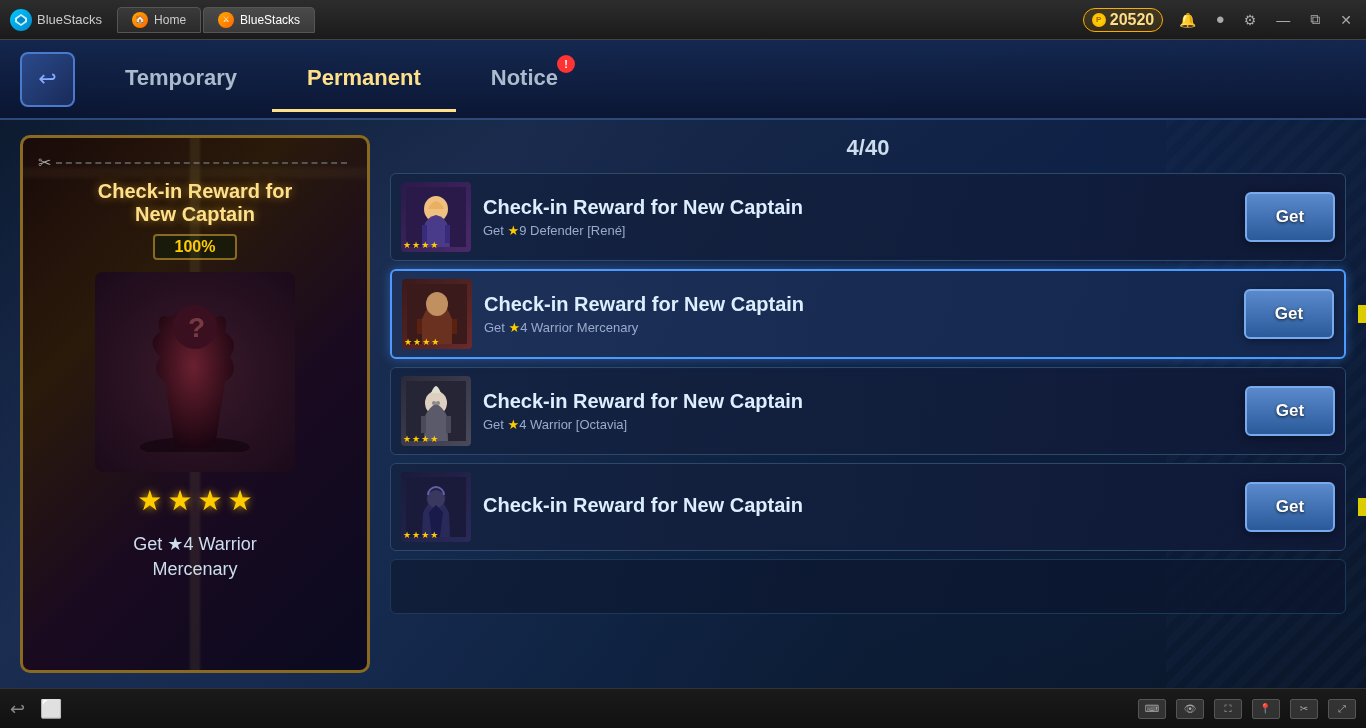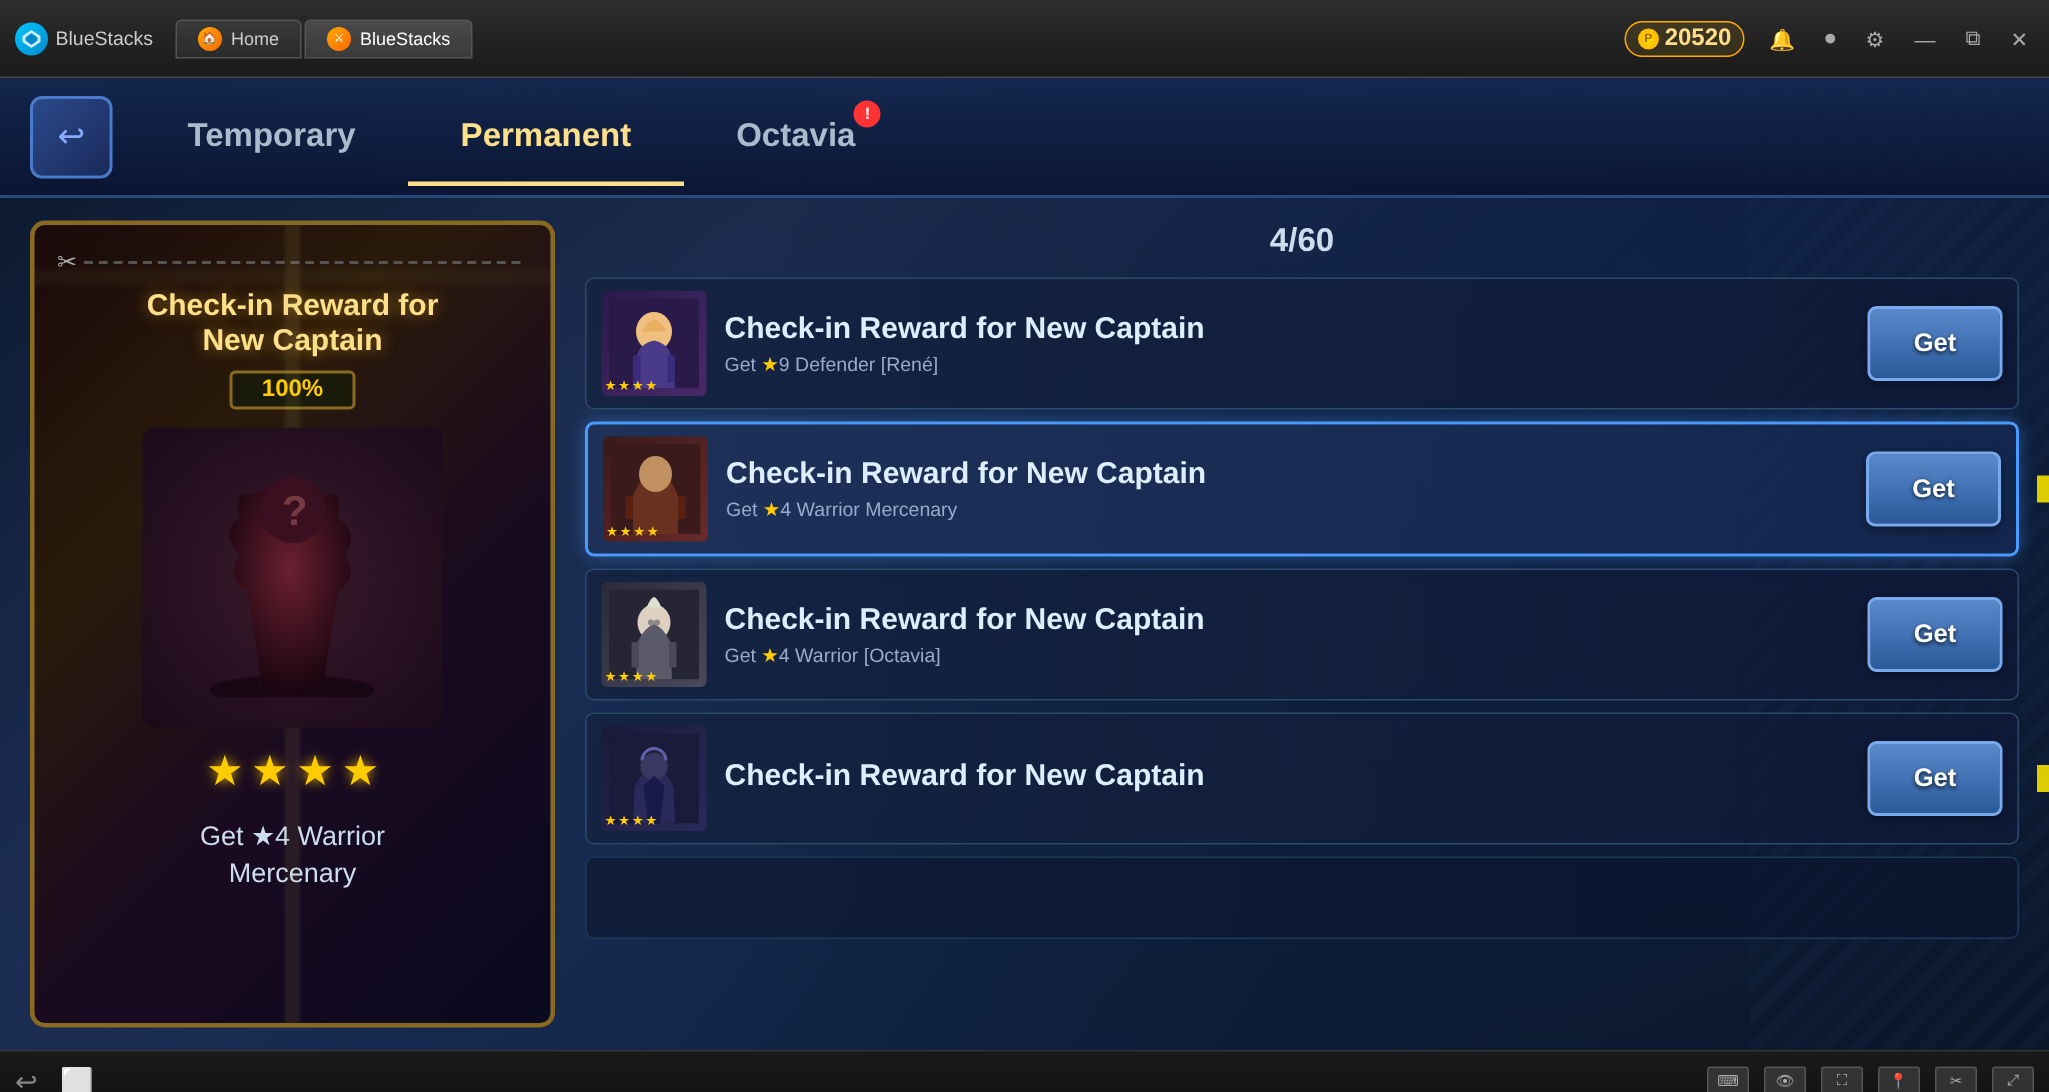--- a/index.html
+++ b/index.html
@@ -6,21 +6,21 @@
     body {
       width: 1366px;
       height: 728px;
       overflow: hidden;
       font-family: Arial, sans-serif;
       background: #1a1a2e;
     }
 
     
     .title-bar {
-      height: 52px;
+      height: 40px;
       background: linear-gradient(to bottom, #2d2d2d, #1a1a1a);
       display: flex;
       align-items: center;
       justify-content: space-between;
       padding: 0 10px;
       border-bottom: 1px solid #444;
     }
     .title-bar-left {
       display: flex;
       align-items: center;
@@ -511,21 +511,21 @@
     <div class="back-btn">
       <span>↩</span>
     </div>
     <div class="nav-tab">
       <span>Temporary</span>
     </div>
     <div class="nav-tab active">
       <span>Permanent</span>
     </div>
     <div class="nav-tab notice">
-      <span>Octavia</span>
+      <span>Notice</span>
       <div class="notice-badge">!</div>
     </div>
   </div>
 
   <div class="content-area">
 
     <div class="reward-card">
       <div class="scissors-line">
         <span class="scissors-icon">✂</span>
         <div class="dashed-line"></div>
@@ -561,21 +561,21 @@
         <span class="star">★</span>
         <span class="star">★</span>
       </div>
       <div class="reward-description">
         <span>Get ★4 Warrior</span><br>
         <span>Mercenary</span>
       </div>
     </div>
 
     <div class="right-panel">
-      <div class="progress-counter">4/60</div>
+      <div class="progress-counter">4/40</div>
 
       <div class="reward-list">
 
         <div class="reward-item">
           <div class="item-thumb thumb-1">
             <div class="thumb-inner">
               <svg width="60" height="60" viewBox="0 0 60 60">
                 <rect width="60" height="60" fill="#2a1a4a"></rect>
                 <ellipse cx="30" cy="22" rx="12" ry="13" fill="#f0c080"></ellipse>
                 <path d="M18 40 Q20 30 30 28 Q40 30 42 40 L44 60 H16Z" fill="#4a3a8a"></path>

